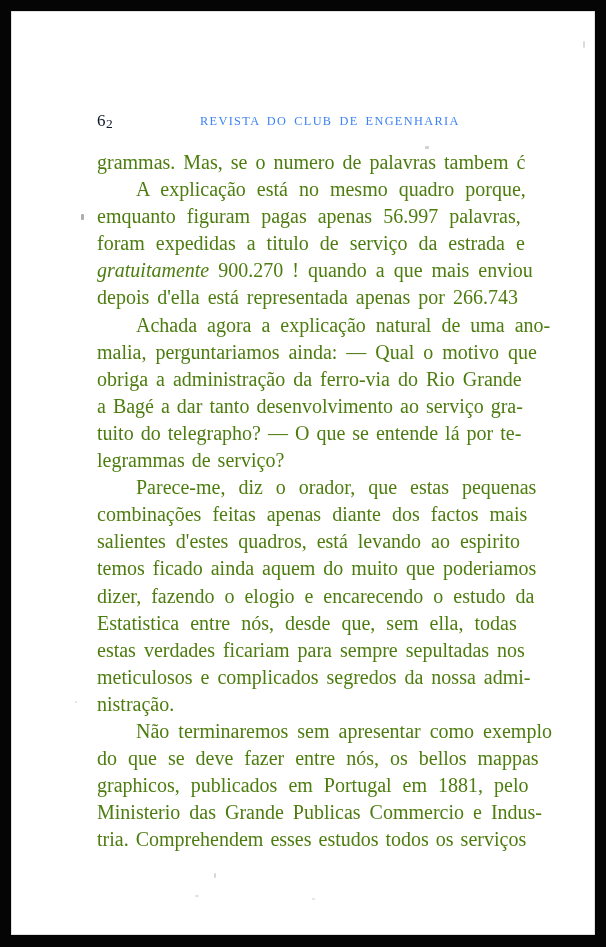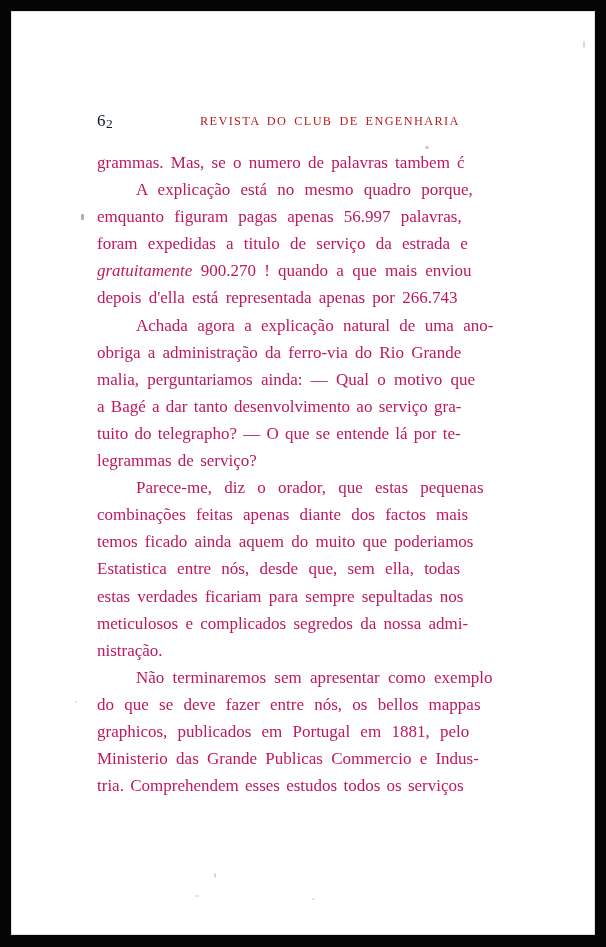--- a/index.html
+++ b/index.html
@@ -75,36 +75,36 @@
     position: relative;
     top: 1px;
   }
   #running-title {
     position: absolute;
     left: 103px;
     top: 3px;
     font-size: 12.3px;
     letter-spacing: 1.35px;
     word-spacing: 2.6px;
-    color: #b91c1c;
+    color: #3b82f6;
     white-space: nowrap;
   }
 
   
   #body-block {
     position: absolute;
     left: 86px;
     top: 138px;
     width: 425px;
   }
   .txt-line {
     height: 27.1px;
-    font-size: 17px;
+    font-size: 20px;
     line-height: 27.1px;
-    color: #be185d;
+    color: #4d7c0f;
     white-space: nowrap;
     letter-spacing: 0px;
   }
   .ws2  { word-spacing: 2px; }
   .ws3  { word-spacing: 3px; }
   .ws4  { word-spacing: 4px; }
   .ws5  { word-spacing: 5px; }
   .ws6  { word-spacing: 6px; }
   .ws8  { word-spacing: 8px; }
 
@@ -200,30 +200,32 @@
         </div>
         <div id="para-explicacao">
           <div class="txt-line ws6 indent">A explicação está no mesmo quadro porque,</div>
           <div class="txt-line ws6">emquanto figuram pagas apenas 56.997 palavras,</div>
           <div class="txt-line ws6">foram expedidas a titulo de serviço da estrada e</div>
           <div class="txt-line ws4"><span class="it">gratuitamente</span> 900.270 ! quando a  que mais enviou</div>
           <div class="txt-line ws3">depois d'ella está representada apenas por  266.743</div>
         </div>
         <div id="para-achada">
           <div class="txt-line ws5 indent">Achada agora a explicação natural de uma ano-</div>
+          <div class="txt-line ws4">malia, perguntariamos ainda: — Qual o motivo que</div>
           <div class="txt-line ws3">obriga a administração da  ferro-via do Rio Grande</div>
-          <div class="txt-line ws4">malia, perguntariamos ainda: — Qual o motivo que</div>
           <div class="txt-line ws2">a Bagé a dar tanto desenvolvimento ao serviço gra-</div>
           <div class="txt-line ws2">tuito do telegrapho? — O que se entende lá por te-</div>
           <div class="txt-line ws2">legrammas de serviço?</div>
         </div>
         <div id="para-parece">
           <div class="txt-line ws8 indent">Parece-me, diz o orador, que estas pequenas</div>
           <div class="txt-line ws6">combinações feitas apenas diante dos factos mais</div>
+          <div class="txt-line ws5">salientes d'estes quadros, está levando ao espirito</div>
           <div class="txt-line ws3">temos ficado ainda aquem do muito que poderiamos</div>
+          <div class="txt-line ws5">dizer, fazendo o elogio e encarecendo o estudo da</div>
           <div class="txt-line ws6">Estatistica entre nós, desde que, sem ella, todas</div>
           <div class="txt-line ws3">estas verdades ficariam para sempre sepultadas nos</div>
           <div class="txt-line ws3">meticulosos e complicados segredos da nossa admi-</div>
           <div class="txt-line ws2">nistração.</div>
         </div>
         <div id="para-nao-terminaremos">
           <div class="txt-line ws4 indent">Não terminaremos sem apresentar como exemplo</div>
           <div class="txt-line ws6">do que se deve fazer entre nós, os bellos mappas</div>
           <div class="txt-line ws6">graphicos, publicados em Portugal em 1881, pelo</div>
           <div class="txt-line ws4">Ministerio das Grande Publicas Commercio e Indus-</div>

